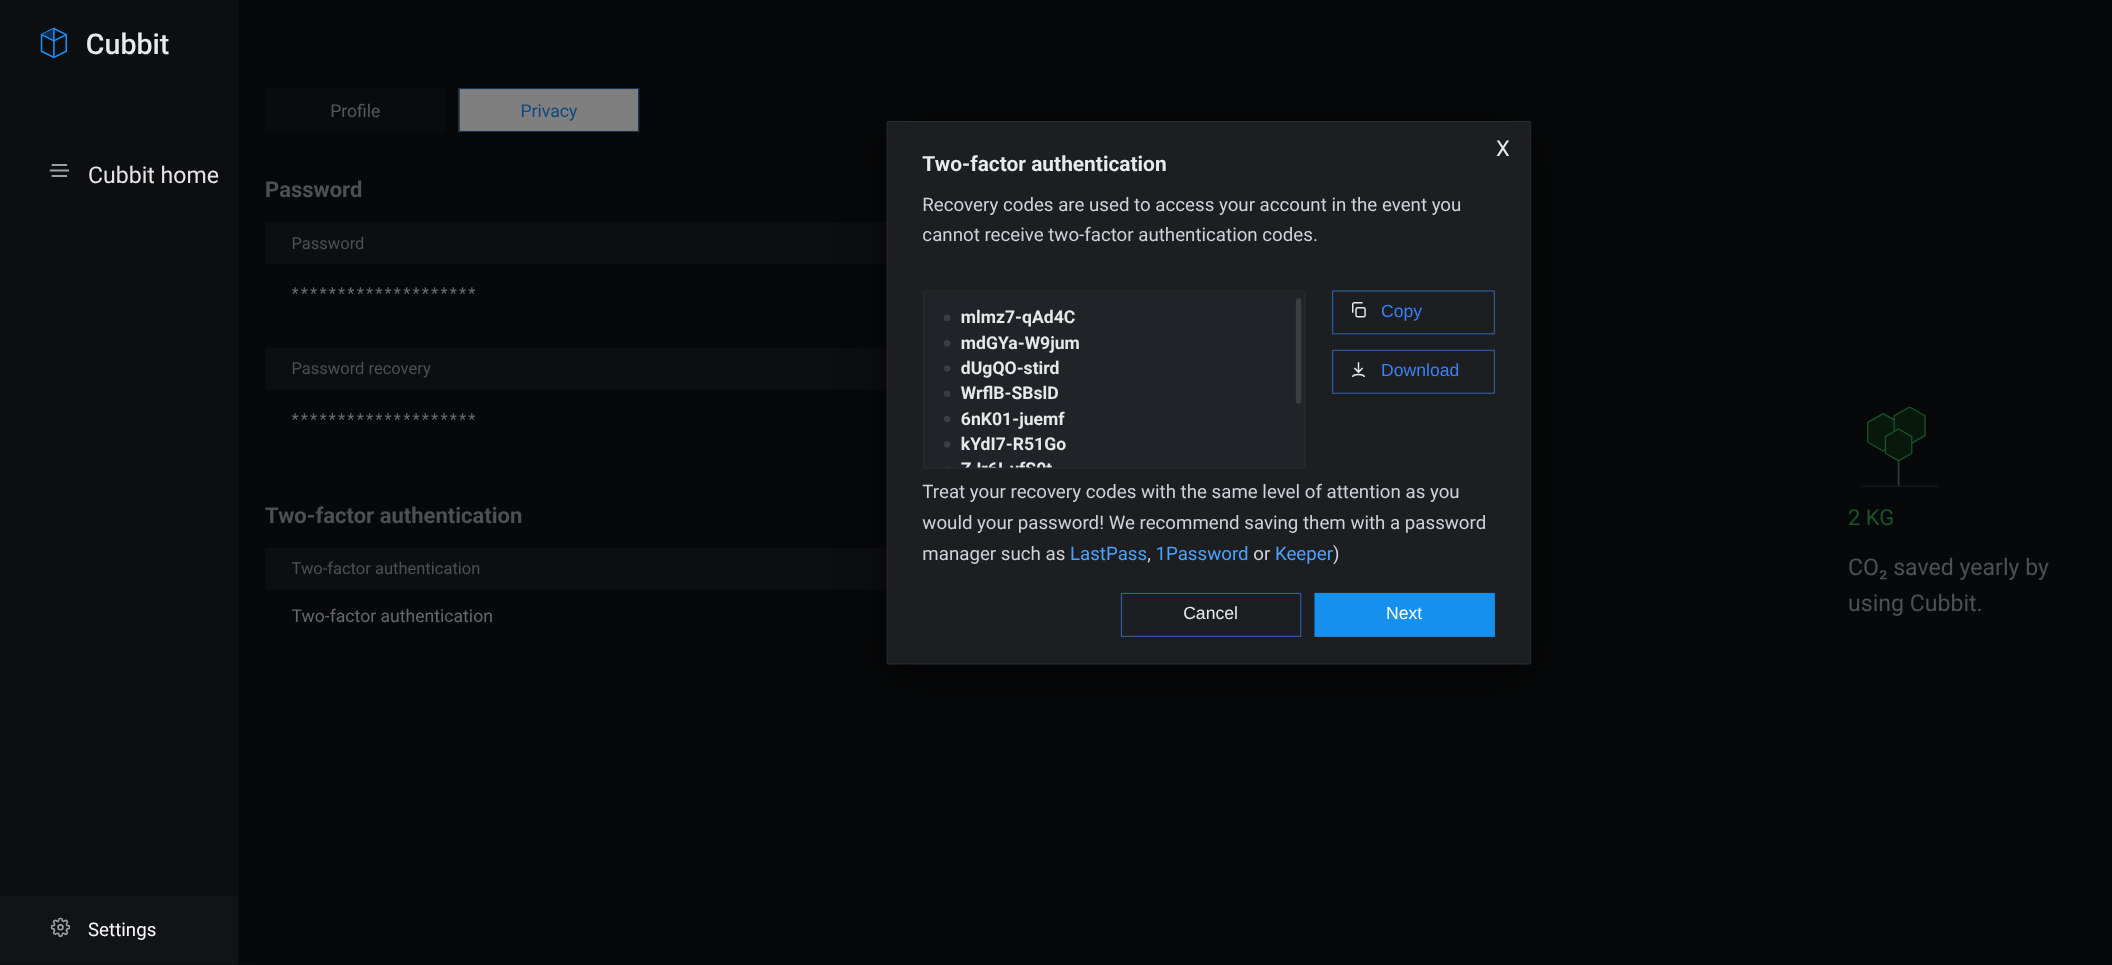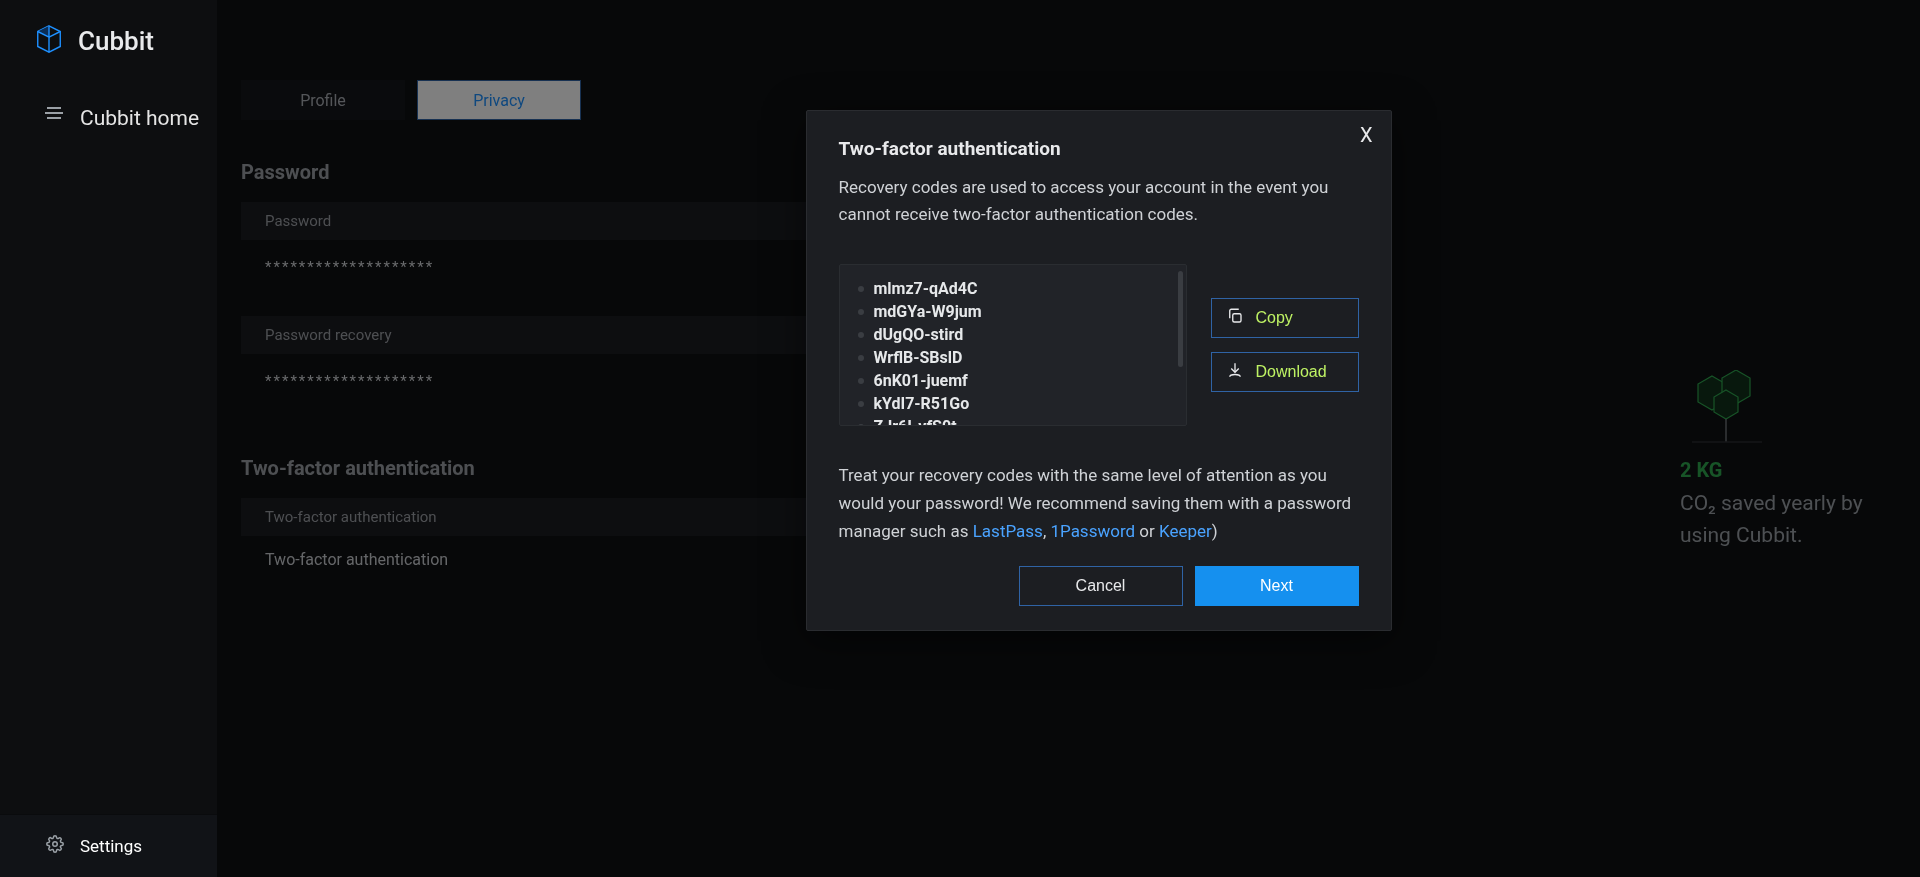--- a/index.html
+++ b/index.html
@@ -26,20 +26,21 @@
     font-family:-apple-system,BlinkMacSystemFont,"Segoe UI",Roboto,Helvetica,Arial,sans-serif;
     font-size:15px;
     overflow:hidden;
   }
   .app{display:flex;width:1920px;height:877px;position:relative}
   .sidebar{
     width:217px;
     background:var(--side);
     display:flex;flex-direction:column;
     padding-top:16px;
+    gap:42px;
   }
   .brand{display:flex;align-items:center;gap:14px;padding:8px 0 28px 34px}
   .brand-name{font-size:26px;font-weight:500;color:#e9eaec}
   .nav{padding-top:6px}
   .nav-item{display:flex;align-items:flex-start;gap:16px;padding:14px 0 14px 44px;color:#e5e5e5;font-size:21px;cursor:pointer}
   .nav-item .glyph{width:20px;display:inline-flex;justify-content:center}
   .sidebar-bottom{margin-top:auto;background:#111317;border-top:1px solid #0a0b0d}
   .settings-item{display:flex;align-items:center;gap:16px;padding:20px 0 20px 46px;color:#ffffff;font-size:17px;cursor:pointer}
 
   .main{flex:1;position:relative;background:var(--bg)}
@@ -62,48 +63,48 @@
   .field{margin-bottom:22px}
   .field-header{background:#1a1c20;padding:10px 24px;color:#9b9ea4;font-size:15px}
   .field-value{padding:18px 24px;color:#cfd2d6;font-size:15px;letter-spacing:2px}
   .int-line{padding:14px 24px;color:#c9ccd1;font-size:16px}
 
   
   .co2{
     position:absolute;right:40px;top:370px;width:200px;color:#9aa0a6
   }
   .co2 .tree{display:flex;justify-content:flex-start;margin-left:12px;margin-bottom:14px}
-  .co2 .kg{color:var(--green);font-weight:700;font-size:20px;margin-bottom:6px}
+  .co2 .kg{color:var(--green);font-weight:400;font-size:20px;margin-bottom:20px}
   .co2 .sub{font-size:21px;line-height:1.5}
 
   
   .overlay{
     position:absolute;inset:0;background:rgba(0,0,0,0.5);
     display:flex;align-items:flex-start;justify-content:center;
   }
   .modal{
     margin-top:110px;margin-left:60px;
     width:586px;background:#1c1e22;border:1px solid #2a2c30;border-radius:2px;
     box-shadow:0 10px 40px rgba(0,0,0,.5);
     padding:26px 32px 24px 32px;position:relative;
   }
   .modal-close{position:absolute;top:12px;right:18px;color:#e8e9eb;font-size:20px;cursor:pointer}
   .modal-title{font-size:19px;font-weight:700;margin-bottom:14px}
   .modal-desc{color:#cfd2d6;font-size:17px;line-height:1.6;margin-bottom:36px}
-  .codes-row{display:flex;gap:24px;align-items:center;margin-bottom:35px}
+  .codes-row{display:flex;gap:24px;align-items:flex-start;margin-bottom:8px}
   .codes{
     flex:1;background:#212328;border:1px solid #2a2d31;border-radius:2px;
     padding:12px 14px 12px 10px;position:relative;max-height:162px;overflow:hidden
   }
   .codes::after{content:"";position:absolute;right:3px;top:6px;width:5px;height:96px;background:#3a3d42;border-radius:3px}
   .code-item{display:flex;align-items:center;gap:10px;font-weight:700;color:#e6e8ea;font-size:16px;padding:2px 0}
   .bullet{width:6px;height:6px;border-radius:50%;background:#3a3d42;flex:0 0 auto;margin-left:8px}
   .btns{display:flex;flex-direction:column;gap:14px;justify-content:center}
   .btn{
-    width:148px;height:40px;border:1px solid var(--tab-border);background:transparent;color:#bef264;
+    width:148px;height:40px;border:1px solid var(--tab-border);background:transparent;color:#3b82f6;
     display:flex;align-items:center;gap:12px;padding:0 14px;cursor:pointer;font-size:16px
   }
   .btn svg{flex:0 0 auto}
   .modal-note{color:#cfd2d6;font-size:17px;line-height:1.65;margin-bottom:20px}
   .modal-note a{color:#4aa3ff;text-decoration:none}
   .modal-actions{display:flex;justify-content:flex-end;gap:12px}
   .btn-outline{width:164px;height:40px;border:1px solid var(--tab-border);background:transparent;color:#e8e9eb;font-size:16px;cursor:pointer}
   .btn-primary{width:164px;height:40px;border:none;background:#1590ef;color:#fff;font-size:16px;cursor:pointer}
 </style>
 </head>

